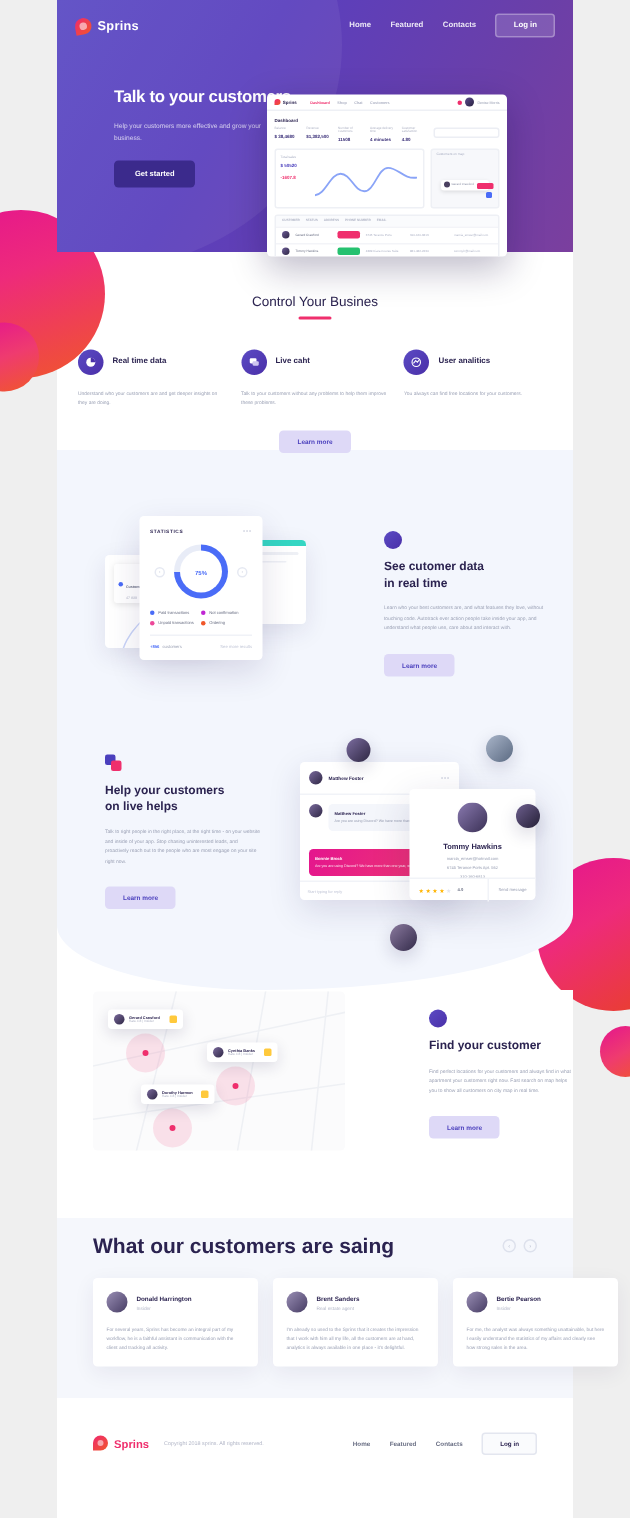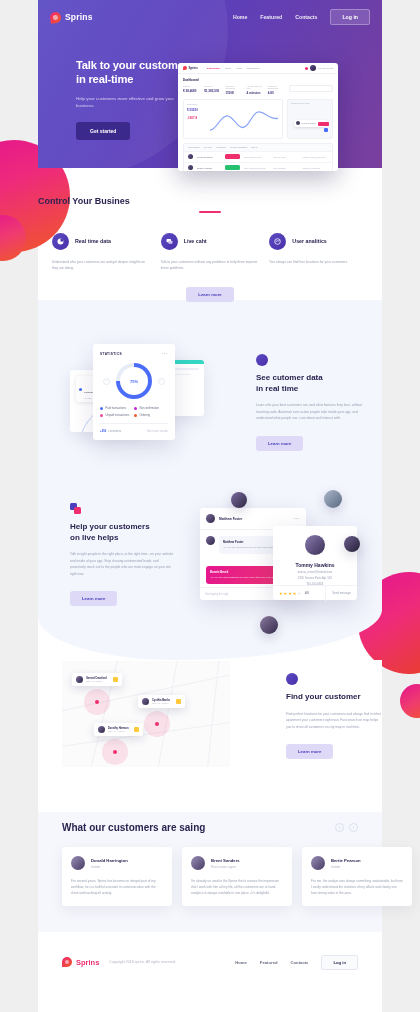--- a/index.html
+++ b/index.html
@@ -144,21 +144,21 @@
     position:absolute; left:38px; top:660px; width:344px; height:180px;
     background:#ffffff; z-index:3;
   }
   .wash3{
     position:absolute; left:38px; top:812px; width:344px; height:120px;
     background:#f5f7fc; z-index:3;
   }
 
   
   .sec-control{ position:absolute; left:38px; top:196px; width:344px; z-index:5; }
-  .sec-title{ text-align:left; font-size:9px; font-weight:700; color:#2b2350; }
+  .sec-title{ text-align:center; font-size:9px; font-weight:400; color:#2b2350; }
   .title-rule{ width:22px; height:1.6px; background:#ef2f6d; margin:5px auto 0; border-radius:1px; }
   .feat-row{ display:flex; gap:10px; padding:0 14px; margin-top:20px; }
   .feat{ flex:1; }
   .feat-head{ display:flex; align-items:center; gap:6px; }
   .feat-ico{
     width:17px;height:17px;border-radius:50%;
     background: linear-gradient(135deg,#5b4bc4,#4a2fa8);
     display:flex;align-items:center;justify-content:center; flex:0 0 auto;
   }
   .feat-ico svg{ width:9px;height:9px; }
@@ -291,21 +291,21 @@
   .pin-card .pd{ font-size:2.2px; color:#b2b6c7; }
   .pin-card .pstar{ margin-left:3px; width:5px;height:5px;border-radius:1px;background:#ffc93c; }
   .pulse{ position:absolute; border-radius:50%; background:rgba(239,47,109,.13); z-index:2; }
   .pulse i{ position:absolute; left:50%; top:50%; transform:translate(-50%,-50%); width:4px;height:4px;border-radius:50%;background:#ef2f6d; }
 
   .find-copy{ position:absolute; left:248px; top:18px; width:96px; }
 
   
   .sec-test{ position:absolute; left:38px; top:822px; width:344px; z-index:5; }
   .test-head{ display:flex; align-items:center; padding:0 24px; }
-  .test-title{ font-size:10px; font-weight:700; color:#2b2350; }
+  .test-title{ font-size:14px; font-weight:700; color:#2b2350; }
   .test-arrows{ margin-left:auto; display:flex; gap:5px; }
   .test-arrows b{ width:9px;height:9px;border-radius:50%;border:.5px solid #dde1ec; display:flex;align-items:center;justify-content:center;
     font-size:4px;color:#b6bbcc; font-weight:400; }
   .test-row{ display:flex; gap:10px; padding:0 24px; margin-top:14px; }
   .t-card{ flex:0 0 110px; background:#fff; border-radius:3px; box-shadow:0 4px 14px rgba(40,30,90,.07); padding:9px; }
   .t-top{ display:flex; align-items:center; gap:6px; }
   .t-av{ width:14px;height:14px;border-radius:50%;background:linear-gradient(135deg,#9a8fb5,#463c63); flex:0 0 auto; }
   .t-name{ font-size:4.2px; font-weight:700; color:#2b2350; }
   .t-role{ font-size:3.2px; color:#b2b6c7; margin-top:2px; }
   .t-body{ font-size:3.2px; line-height:1.95; color:#9aa0b4; margin-top:8px; }
@@ -349,21 +349,20 @@
         <a href="#">Home</a>
         <a href="#">Featured</a>
         <a href="#">Contacts</a>
         <a href="#" class="login">Log in</a>
       </div>
     </div>
 
     <div class="hero-copy">
       <div class="hero-title">
         <div>Talk to your customers</div>
-        <div>in real-time</div>
       </div>
       <div class="hero-sub">Help your customers more effective and grow your business.</div>
       <button class="btn-hero">Get started</button>
     </div>
   </div>
 
   <div class="dash">
     <div class="dash-top">
       <div class="dash-logo">
         <span class="dash-logo-mark"></span>

